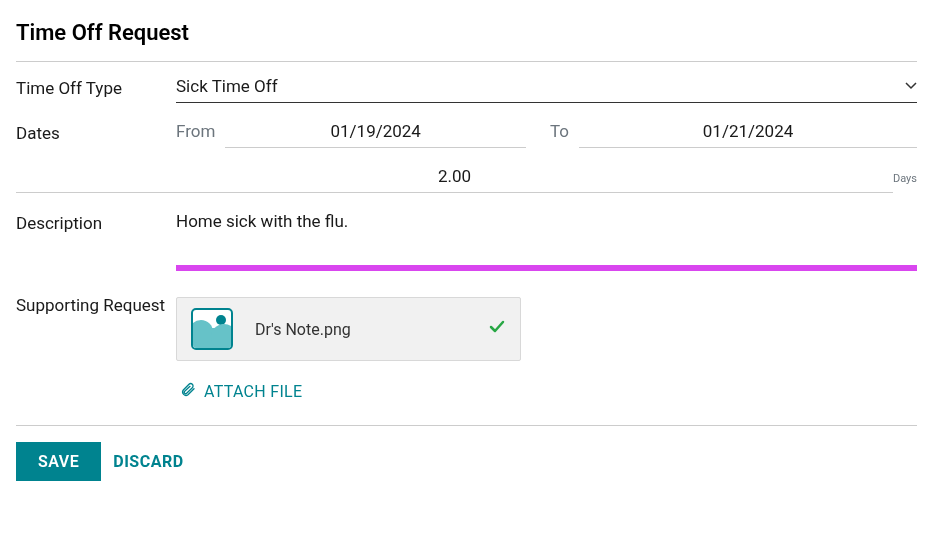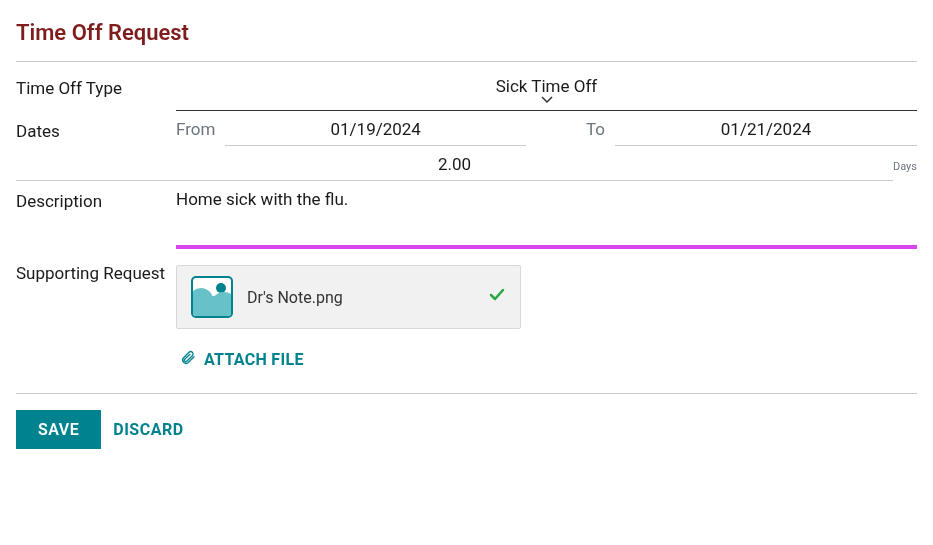--- a/index.html
+++ b/index.html
@@ -7,62 +7,61 @@
       font-family: -apple-system, BlinkMacSystemFont, "Segoe UI", Roboto, sans-serif;
       background: #fff;
       color: #212529;
       width: 933px;
       height: 545px;
       padding: 20px 16px 16px 16px;
     }
     .page-title {
       font-size: 22px;
       font-weight: 600;
-      color: #7f1d1d;
+      color: #000000;
       margin-bottom: 16px;
     }
     .divider {
       border: none;
       border-top: 1px solid #ccc;
       margin: 0 0 14px 0;
     }
     .form-row {
       display: flex;
       align-items: flex-start;
-      margin-bottom: 8px;
+      margin-bottom: 18px;
     }
     .form-label {
       width: 160px;
       flex-shrink: 0;
       font-size: 17px;
       color: #1a1a1a;
       padding-top: 2px;
     }
     .form-control-area {
       flex: 1;
     }
     .select-wrap {
       position: relative;
       border-bottom: 1px solid #333;
       padding: 0 0 6px 0;
       display: flex;
       align-items: center;
       justify-content: space-between;
-      flex-direction: column;
     }
     .select-text {
       font-size: 17px;
       color: #1a1a1a;
     }
     .chevron {
       display: inline-flex;
     }
     .date-row {
       display: flex;
-      gap: 60px;
+      gap: 24px;
     }
     .date-group {
       display: flex;
       align-items: baseline;
       gap: 10px;
       flex: 1;
     }
     .date-group.first { flex: 0 0 350px; }
     .inline-label {
       font-size: 17px;
@@ -84,38 +83,38 @@
       display: flex;
       align-items: baseline;
     }
     .unit {
       font-size: 11px;
       color: #6c757d;
     }
     .desc-input {
       width: 100%;
       border: none;
-      border-bottom: 4px solid #d946ef;
+      border-bottom: 6px solid #d946ef;
       font-size: 17px;
       color: #1a1a1a;
       padding: 0 0 12px 0;
       background: transparent;
       outline: none;
       resize: none;
       font-family: inherit;
       height: 60px;
     }
     .attachment-card {
       width: 345px;
       background: #f1f1f1;
       border: 1px solid #d8d8d8;
       padding: 10px 14px;
       display: flex;
       align-items: center;
-      gap: 14px;
+      gap: 22px;
       margin-bottom: 20px;
       margin-top: 4px;
       border-radius: 2px;
     }
     .file-thumb {
       width: 42px;
       height: 42px;
       border: 2px solid #00838f;
       border-radius: 5px;
       position: relative;
@@ -166,21 +165,21 @@
     .check-icon {
       color: #28a745;
       flex-shrink: 0;
     }
     .attach-btn {
       display: inline-flex;
       align-items: center;
       gap: 8px;
       color: #00838f;
       font-size: 16px;
-      font-weight: 700;
+      font-weight: 400;
       letter-spacing: 0.3px;
       background: none;
       border: none;
       cursor: pointer;
       font-family: inherit;
       padding-left: 4px;
     }
     .footer-divider {
       border: none;
       border-top: 1px solid #ccc;

